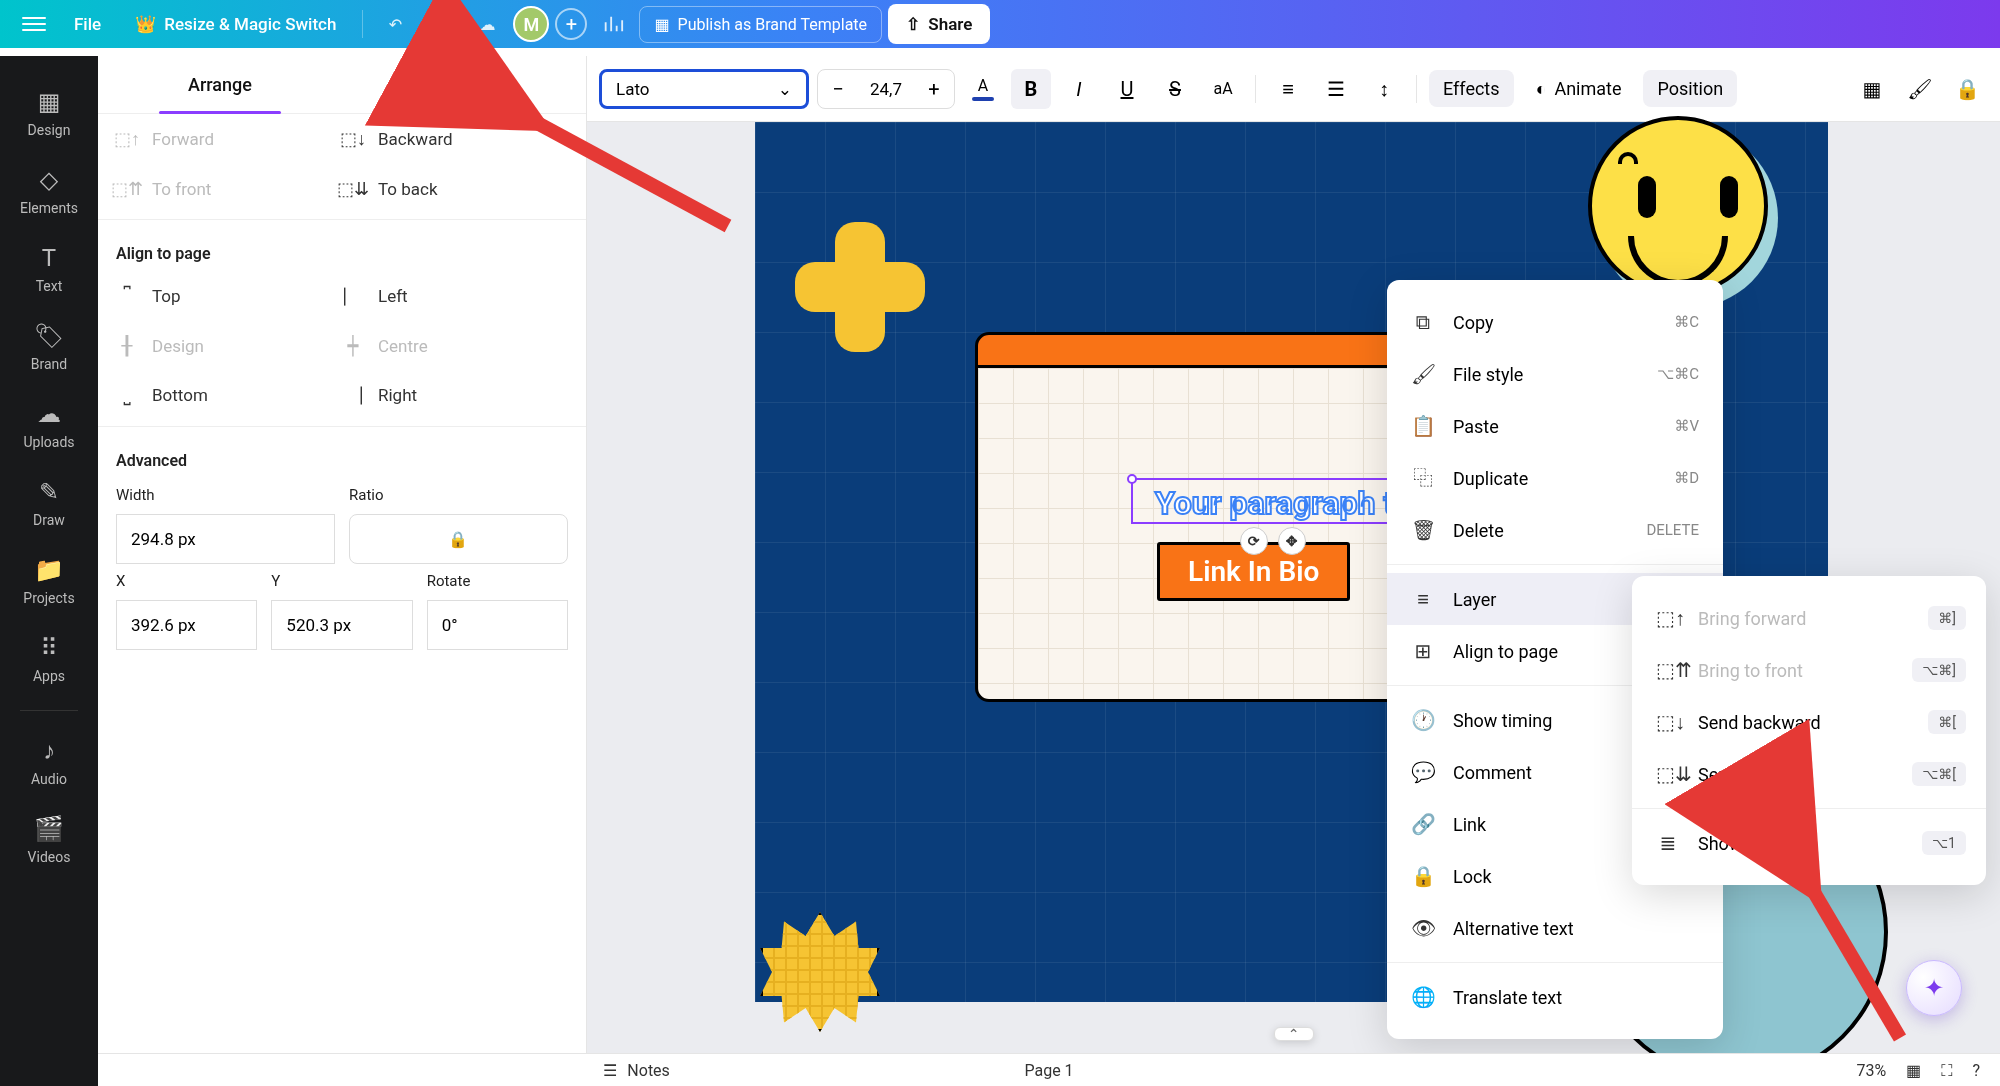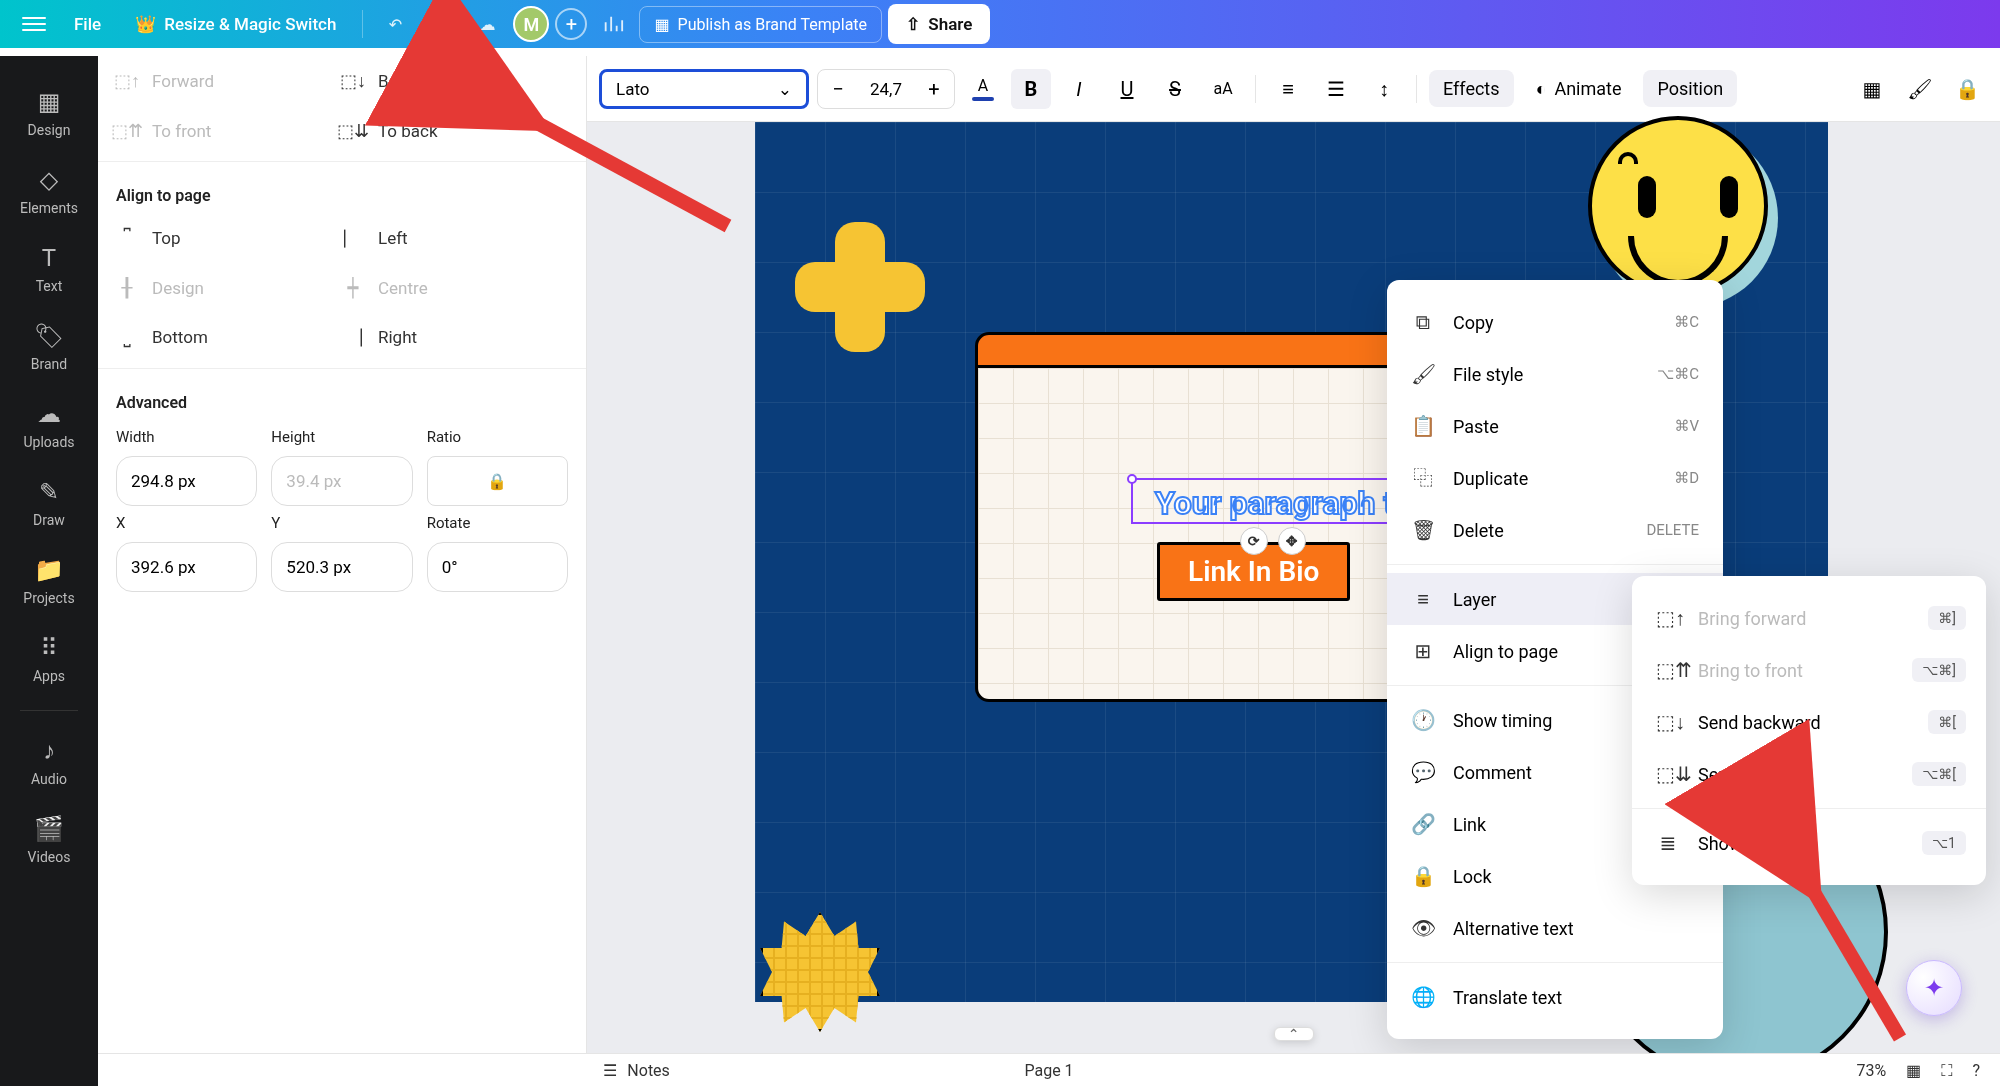--- a/index.html
+++ b/index.html
@@ -32,21 +32,21 @@
 .tab.active::after { content:""; position:absolute; left:25%; right:25%; bottom:-1px; height:3px; background:#8b3dff; border-radius:2px;}
 .panel-body { padding: 0 18px; }
 .row { display:flex; }
 .half { width:50%; display:flex; align-items:center; gap:14px; padding:14px 0; font-size:17px; color:#333; cursor:pointer;}
 .half.disabled { color:#bbb;}
 .sep { height:1px; background:#eee; margin:6px -18px;}
 .sect-title { font-size:16px; font-weight:600; color:#222; padding:18px 0 8px;}
 .field-row { display:flex; gap:14px; margin-top:8px;}
 .field { flex:1; }
 .field-lbl { font-size:15px; color:#222; margin-bottom:10px;}
-.field-inp { width:100%; height:50px; border:1px solid #ddd; border-radius:16px; padding:0 14px; font-size:17px; background:#fff;}
+.field-inp { width:100%; height:50px; border:1px solid #ddd; border-radius:0; padding:0 14px; font-size:17px; background:#fff;}
 .lock-box { height:50px; border:1px solid #ddd; border-radius:8px; display:flex; align-items:center; justify-content:center; background:#fff;}
 .ico { width:22px; display:inline-flex; align-items:center; justify-content:center; font-size:18px;}
 
 
 .canvas-area { position:absolute; top:56px; left:587px; right:0; bottom:33px; background:#ebecf0;}
 .text-toolbar { height:66px; background:#fff; border-bottom:1px solid #e5e5e5; display:flex; align-items:center; padding:0 12px; gap:8px;}
 .font-sel { width:210px; height:40px; border:3px solid #1d4ed8; border-radius:8px; display:flex; align-items:center; padding:0 14px; font-size:17px; justify-content:space-between;}
 .size-box { display:flex; border:1px solid #ddd; border-radius:8px; height:40px; overflow:hidden;}
 .size-btn { width:40px; display:flex; align-items:center; justify-content:center; font-size:20px; cursor:pointer;}
 .size-val { width:56px; text-align:center; border:none; font-size:17px;}
@@ -176,20 +176,24 @@
       <span class="rail-ico">♪</span>
       <span>Audio</span>
     </div>
   <div class="rail-item">
       <span class="rail-ico">🎬</span>
       <span>Videos</span>
     </div>
 </div>
 
 <div class="side-panel">
+  <div class="tabs">
+    <div class="tab active">Arrange</div>
+    <div class="tab">Layers</div>
+  </div>
   <div class="panel-body">
     <div class="row">
       <div class="half disabled">
           <span class="ico">⬚↑</span>
           <span>Forward</span>
         </div>
       <div class="half">
           <span class="ico">⬚↓</span>
           <span>Backward</span>
         </div>
@@ -233,21 +237,20 @@
         </div>
       <div class="half">
           <span class="ico">⎹</span>
           <span>Right</span>
         </div>
     </div>
     <div class="sep"></div>
     <div class="sect-title">Advanced</div>
     <div class="field-row">
       <div class="field"><div class="field-lbl">Width</div><input class="field-inp" value="294.8 px" style=""></div>
-      <div class="field"><div class="field-lbl">Height</div><input class="field-inp" style="color: rgb(187, 187, 187);" value="39.4 px"></div>
       <div class="field">
           <div class="field-lbl">Ratio</div>
           <div class="lock-box">
             <span>🔒</span>
           </div>
         </div>
     </div>
     <div class="field-row">
       <div class="field"><div class="field-lbl">X</div><input class="field-inp" value="392.6 px" style=""></div>
       <div class="field"><div class="field-lbl">Y</div><input class="field-inp" value="520.3 px" style=""></div>

